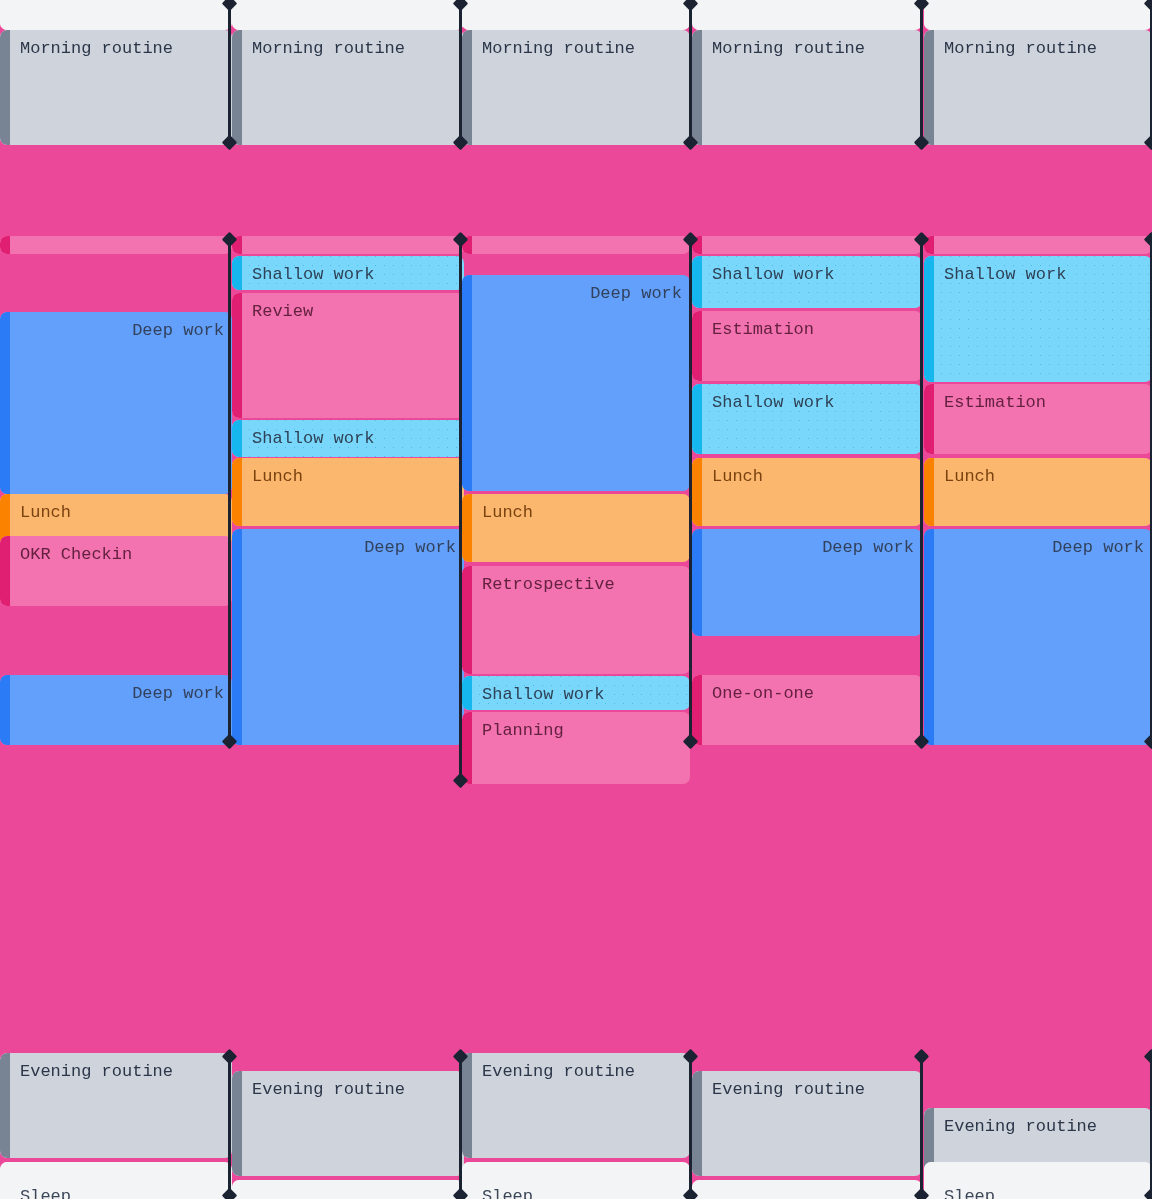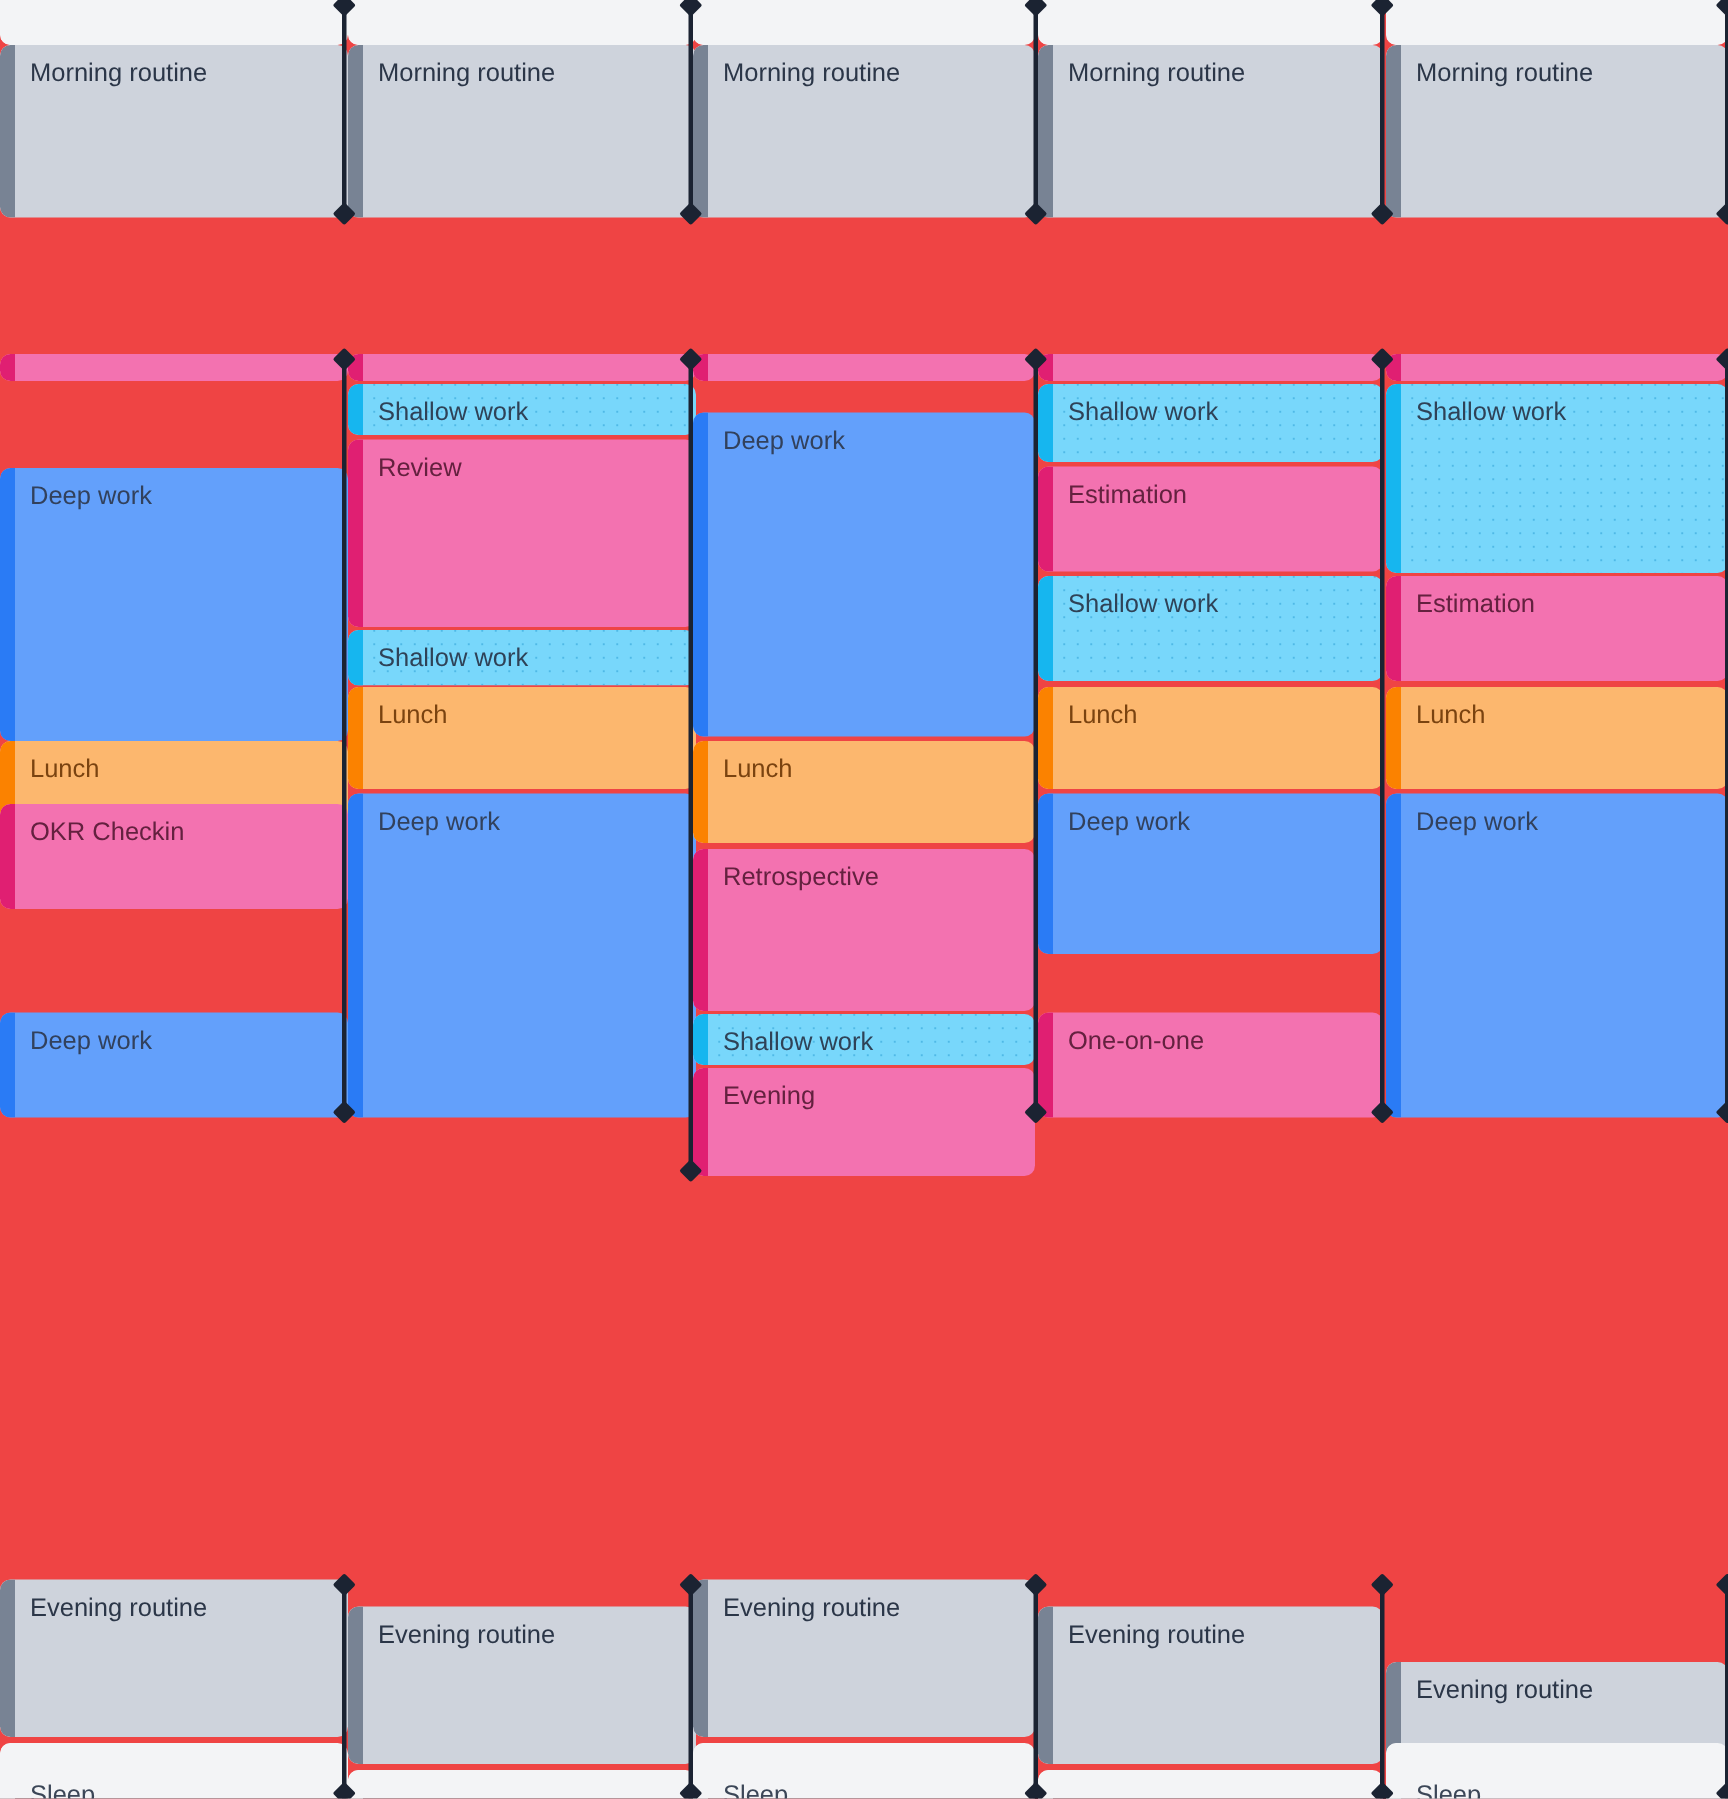--- a/index.html
+++ b/index.html
@@ -10,21 +10,22 @@
     height: 1199px;
     overflow: hidden;
     background: #222b3a;
     font-family: "Liberation Sans", "DejaVu Sans", sans-serif;
   }
 
   #calendar {
     position: relative;
     width: 1152px;
     height: 1199px;
-    background: #ef4444;
+    background: #ec4899;
+    font-family: Liberation Mono, monospace;
   }
 
   
   .day-column {
     position: absolute;
     top: 0;
     height: 1199px;
   }
 
   
@@ -55,21 +56,21 @@
     left: 20px;
     top: 9px;
     right: 8px;
     white-space: nowrap;
     overflow: hidden;
     text-overflow: clip;
     pointer-events: none;
   }
 
   
-  .cat-deep            { background: #63a0fb; }
+  .cat-deep            { background: #63a0fb; text-align: right; }
   .cat-deep .event-stripe { background: #2a7bf5; }
   .cat-deep .event-label  { color: #32415c; }
 
   
   .cat-shallow {
     background: #78d7fb;
     background-image: radial-gradient(#4fb9e6 0.9px, transparent 1px);
     background-size: 9px 9px;
     background-position: 4px 5px;
   }
@@ -222,21 +223,21 @@
       <div class="event cat-meeting" style="top: 566px; height: 108px;">
         <div class="event-stripe"></div>
         <div class="event-label">Retrospective</div>
       </div>
       <div class="event cat-shallow" style="top: 676px; height: 34px;">
         <div class="event-stripe"></div>
         <div class="event-label">Shallow work</div>
       </div>
       <div class="event cat-meeting" style="top: 712px; height: 72px;">
         <div class="event-stripe"></div>
-        <div class="event-label">Evening</div>
+        <div class="event-label">Planning</div>
       </div>
       <div class="event cat-routine" style="top: 1053px; height: 105px;">
         <div class="event-stripe"></div>
         <div class="event-label">Evening routine</div>
       </div>
       <div class="event cat-sleep" style="top: 1162px; height: 60px;">
         <div class="event-stripe"></div>
         <div class="event-label">Sleep</div>
       </div>
     </div>

